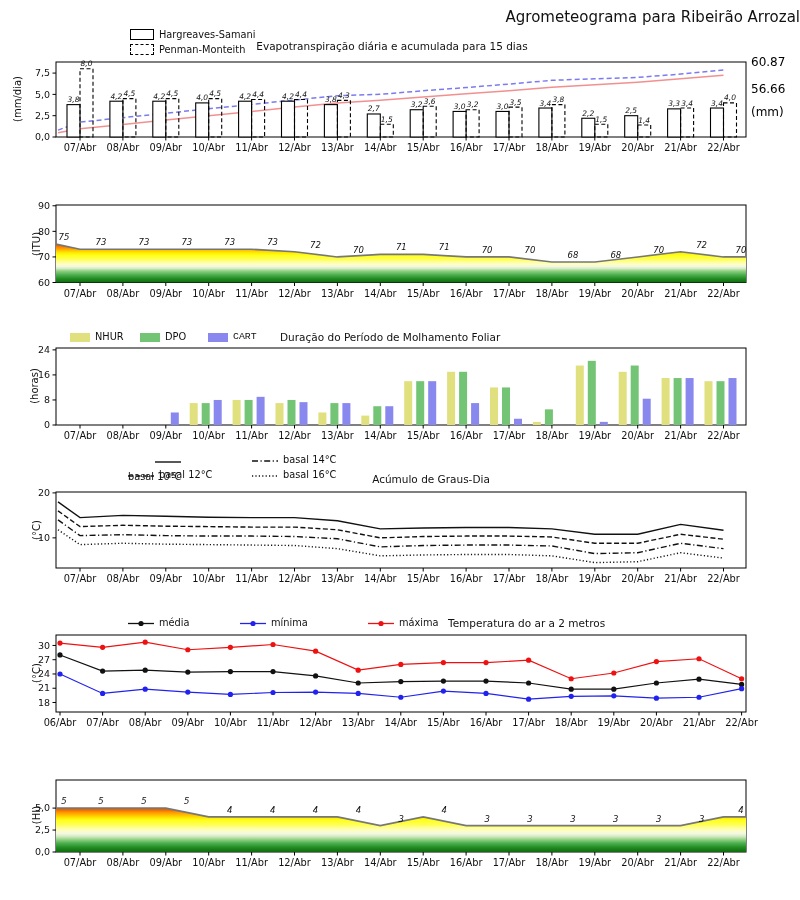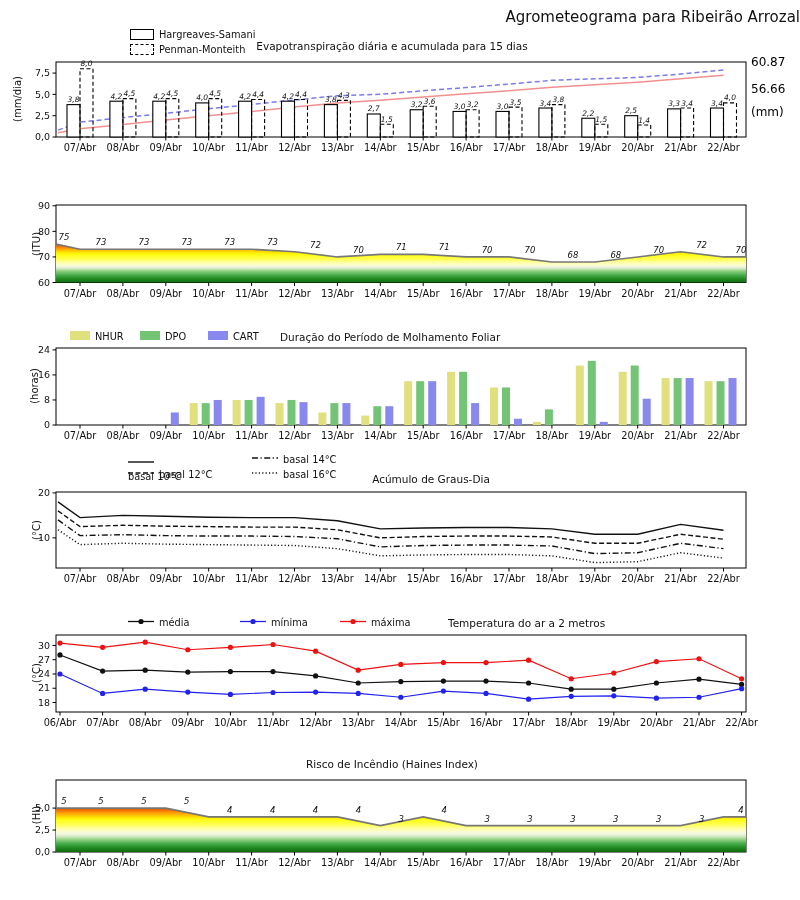--- a/index.html
+++ b/index.html
@@ -4,21 +4,21 @@
 <style>
   html,body{margin:0;padding:0;background:#fff;}
   #app{position:relative;width:800px;height:900px;background:#fff;overflow:hidden;
        font-family:"DejaVu Sans","Liberation Sans",sans-serif;color:#000;}
   #plots{position:absolute;left:0;top:0;}
   .ov{position:absolute;white-space:nowrap;}
   .main-title{width:800px;text-align:right;top:8px;left:0;font-size:15px;color:#111;}
   .chart-title{font-size:10.5px;color:#111;text-align:center;}
   .ctr{width:784px;left:0;text-align:center;}
   .ylab{width:100px;height:14px;text-align:center;transform:rotate(-90deg);font-size:10px;color:#111;}
-  .leg{font-size:10px;color:#111;display:flex;align-items:flex-start;gap:5px;}
+  .leg{font-size:10px;color:#111;display:flex;align-items:flex-end;gap:5px;}
   .leg-label{font-size:9.8px;}
   .swatch{display:inline-block;width:20px;height:9px;}
   .box-solid{display:inline-block;width:22px;height:9px;border:1.2px solid #000;background:#fff;}
   .box-dashed{display:inline-block;width:22px;height:9px;border:1.2px dashed #000;background:#fff;}
   .annot{font-size:12px;}
   svg text{font-family:"DejaVu Sans","Liberation Sans",sans-serif;fill:#111;}
 </style>
 </head>
 <body>
 
@@ -532,21 +532,21 @@
   <div class="ov ylab" style="left:-12px;top:237px;">(ITU)</div>
 
   <div class="ov leg" style="left:70px;top:331px;">
     <span class="swatch" style="background:#e0e07e;"></span>
     <span class="leg-label">NHUR</span>
   </div>
   <div class="ov leg" style="left:140px;top:331px;">
     <span class="swatch" style="background:#74c476;"></span>
     <span class="leg-label">DPO</span>
   </div>
-  <div class="ov leg" style="left:208px;top:331px;">
+  <div class="ov leg" style="left:208px;top:331px;font-family:Liberation Mono, monospace;">
     <span class="swatch" style="background:#8888ee;"></span>
     <span class="leg-label">CART</span>
   </div>
   <div class="ov chart-title" style="left:280px;top:331px;">Duração do Período de Molhamento Foliar</div>
   <div class="ov ylab" style="left:-14px;top:379px;">(horas)</div>
 
   <div class="ov leg" style="left:128px;top:458px;flex-direction:column;">
     <svg width="26" height="8">
         <line x1="0" y1="4" x2="26" y2="4" stroke="#111" stroke-width="1.4"></line>
       </svg>
@@ -580,25 +580,24 @@
       </svg>
     <span class="leg-label">média</span>
   </div>
   <div class="ov leg" style="left:240px;top:617px;">
     <svg width="26" height="9">
         <line x1="0" y1="4.5" x2="26" y2="4.5" stroke="#2222ee" stroke-width="1.3"></line>
         <circle cx="13" cy="4.5" r="2.6" fill="#2222ee"></circle>
       </svg>
     <span class="leg-label">mínima</span>
   </div>
-  <div class="ov leg" style="left:340px;top:617px;">
+  <div class="ov leg" style="left:368px;top:617px;">
     <svg width="26" height="9">
         <line x1="0" y1="4.5" x2="26" y2="4.5" stroke="#ee1111" stroke-width="1.3"></line>
         <circle cx="13" cy="4.5" r="2.6" fill="#ee1111"></circle>
       </svg>
     <span class="leg-label">máxima</span>
   </div>
   <div class="ov chart-title" style="left:448px;top:617px;">Temperatura do ar a 2 metros</div>
   <div class="ov ylab" style="left:-12px;top:666px;">(°C)</div>
 
-  <div class="ov chart-title ctr" style="top:758px;">Risco de Incêndio (Haines Index)</div>
   <div class="ov ylab" style="left:-12px;top:808px;">(HI)</div>
 </div>
 
 </body></html>

